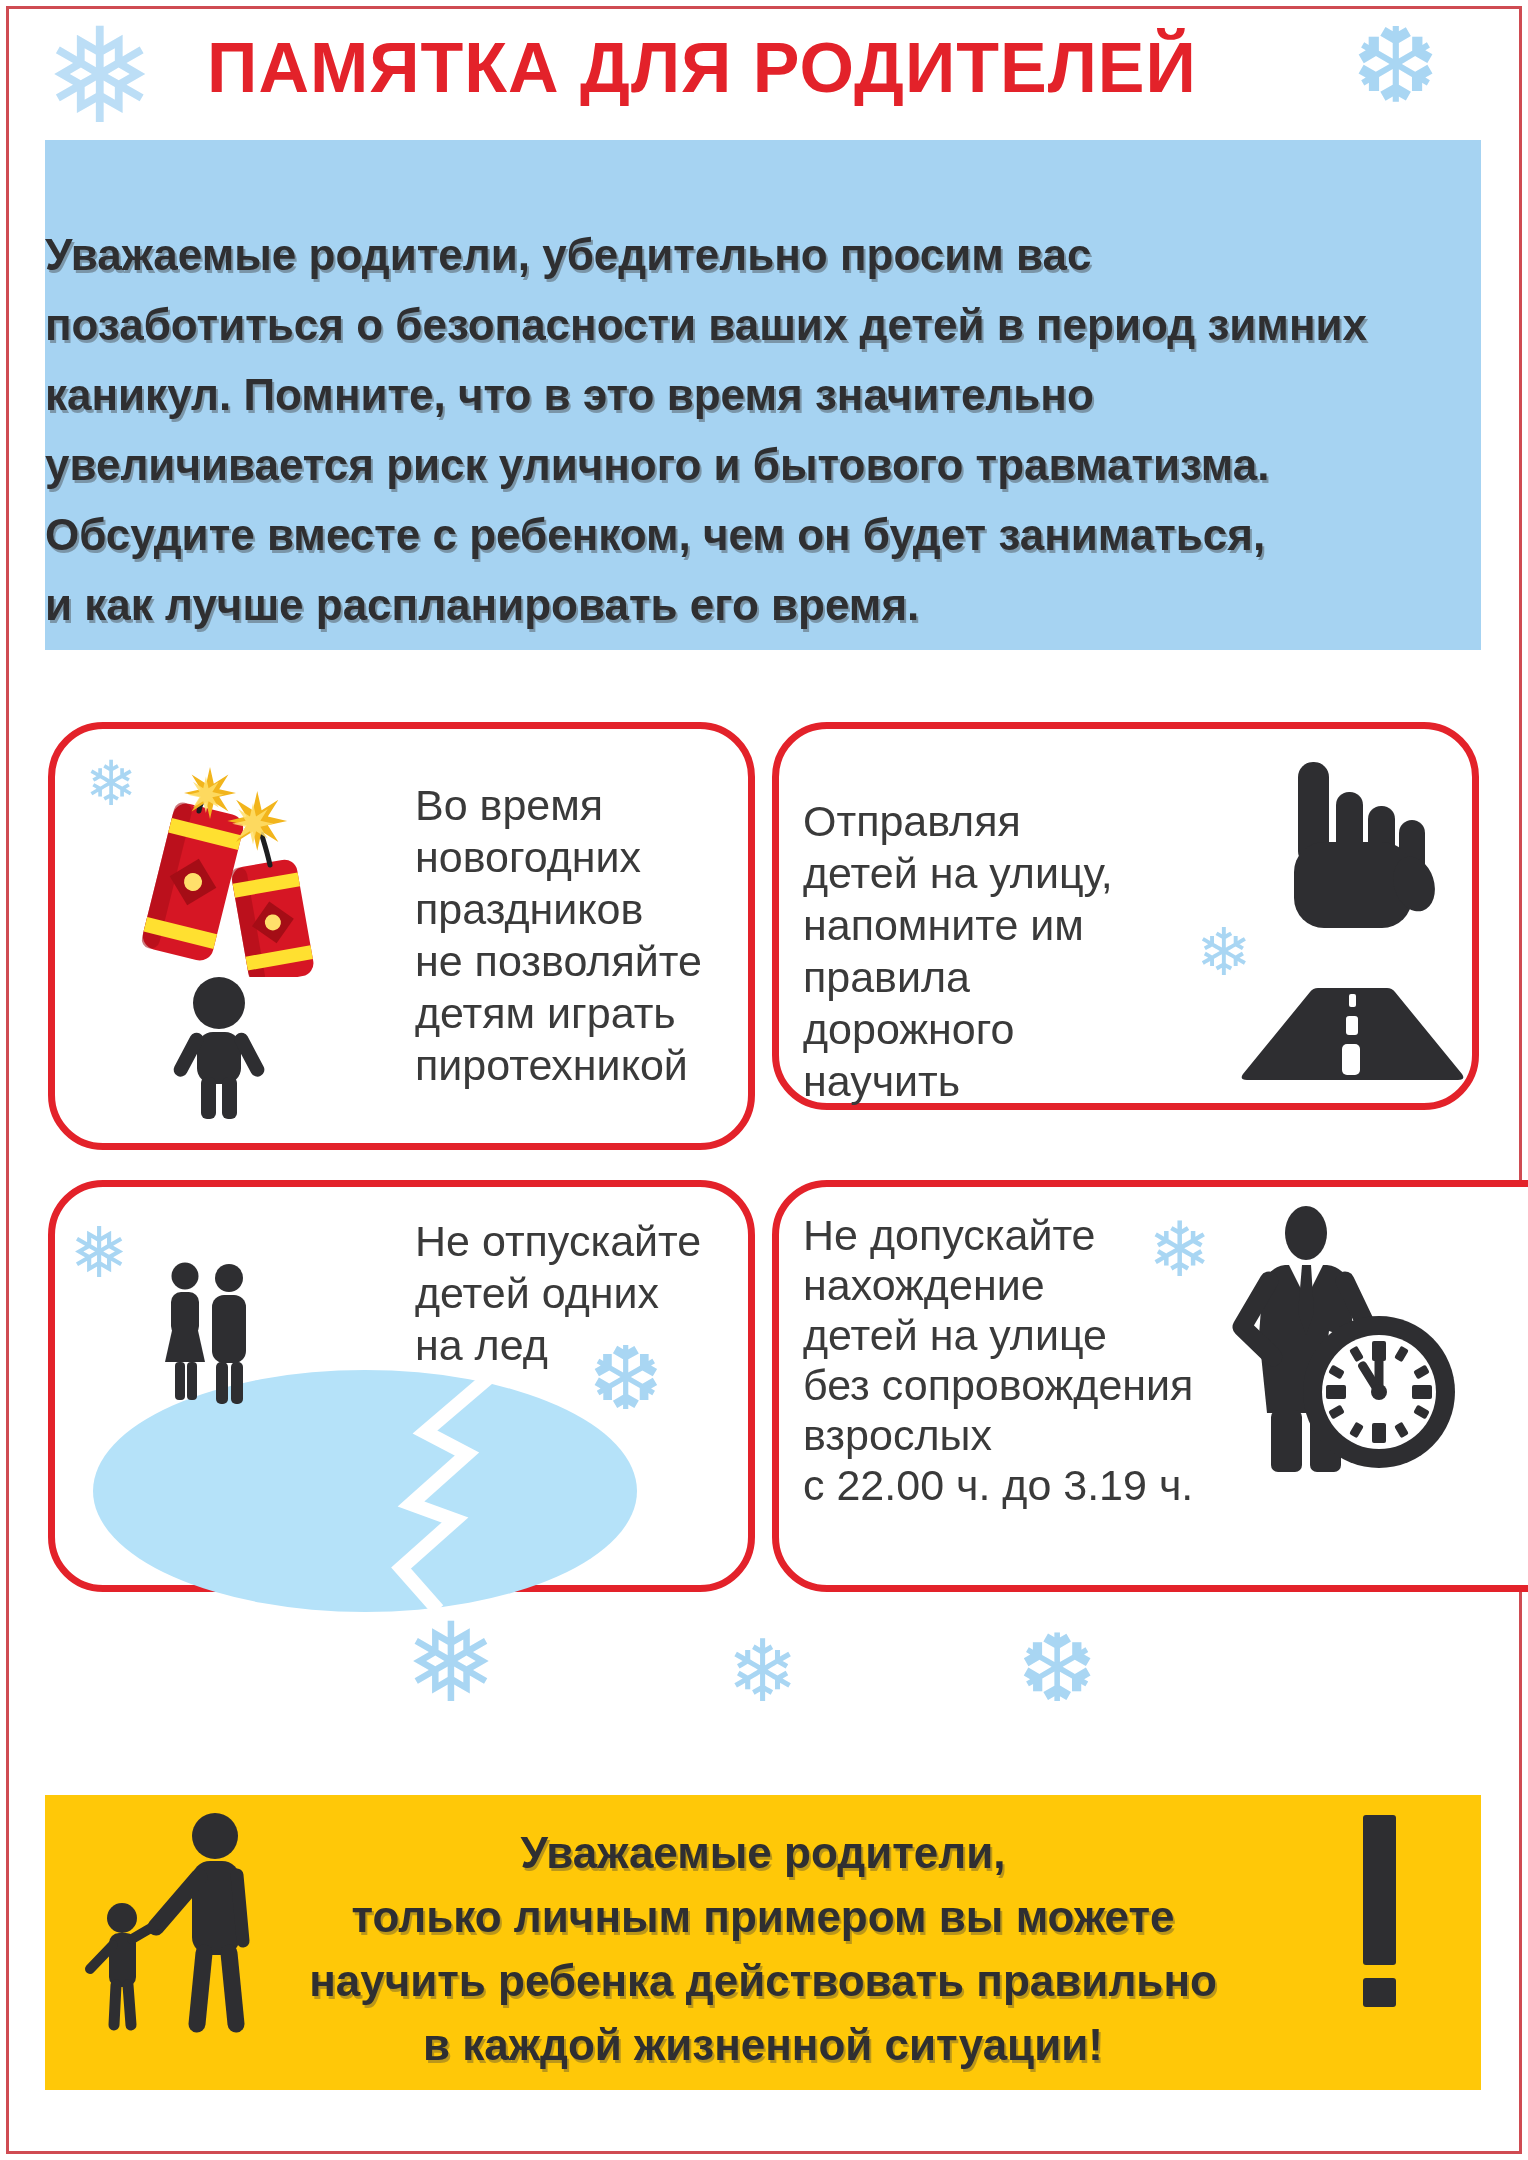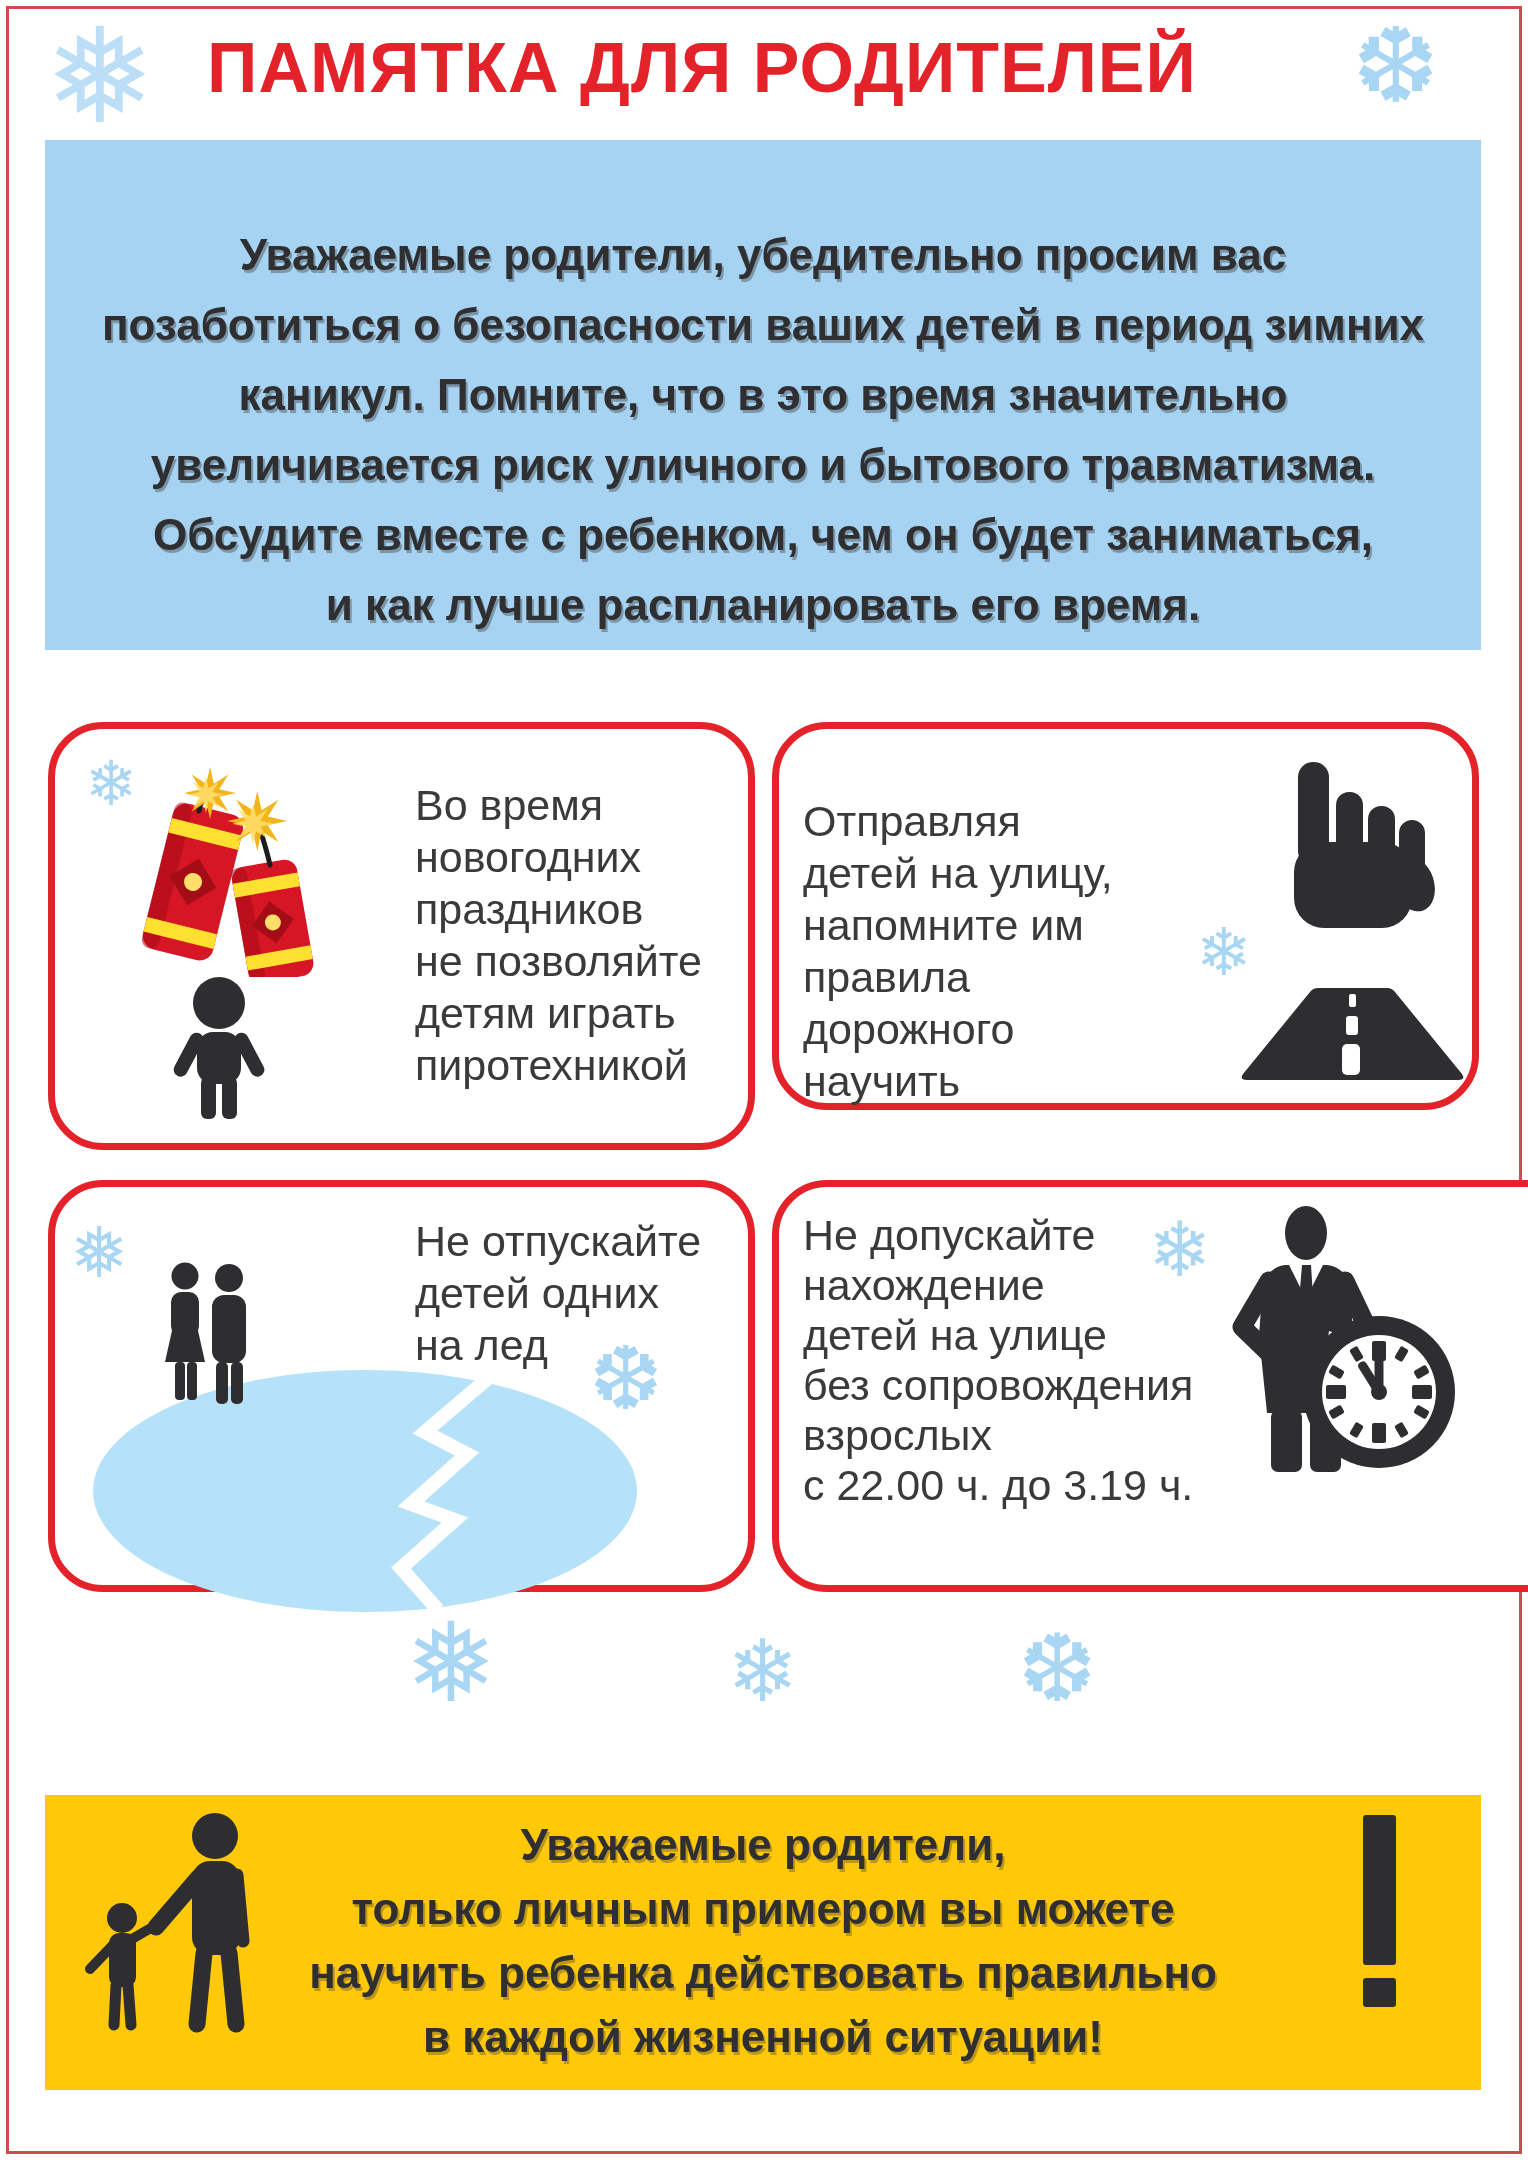--- a/index.html
+++ b/index.html
@@ -13,38 +13,38 @@
   html,body{width:1528px;height:2160px}
   body{font-family:"Liberation Sans",sans-serif;background:#fff;position:relative;overflow:hidden}
   #poster{position:absolute;left:0;top:0;width:1528px;height:2160px;background:#fff}
   #frame{position:absolute;left:6px;top:6px;width:1516px;height:2148px;border:3px solid var(--frame-red)}
   .title{position:absolute;left:0;top:28px;width:1404px;text-align:center;
          font-size:70px;font-weight:bold;color:var(--accent-red);letter-spacing:1px}
   .sf{position:absolute;font-family:"DejaVu Sans",sans-serif;color:var(--snow);line-height:1}
   #sf-tl{left:44px;top:10px;font-size:132px;color:var(--snow-light)}
   #sf-tr{left:1352px;top:14px;font-size:104px}
   #intro{position:absolute;left:45px;top:140px;width:1436px;height:510px;background:var(--intro-bg)}
-  #intro .txt{padding-top:80px;text-align:center;font-size:44px;font-weight:bold;color:var(--ink);
+  #intro .txt{padding-top:80px;font-size:44px;font-weight:bold;color:var(--ink);
               line-height:70px;text-shadow:2px 3px 0 rgba(60,60,60,0.40)}
   .card{position:absolute;background:#fff;border:7px solid var(--accent-red);border-radius:55px}
   #card-fireworks{left:48px;top:722px;width:707px;height:428px}
   #card-traffic{left:772px;top:722px;width:707px;height:388px}
   #card-ice{left:48px;top:1180px;width:707px;height:412px}
   #card-curfew{left:772px;top:1180px;width:837px;height:412px}
   .card .txt{position:absolute;font-size:43px;color:var(--card-ink);line-height:52px;white-space:nowrap}
   #card-fireworks .txt{left:360px;top:50px}
   #card-traffic .txt{left:24px;top:66px}
   #card-ice .txt{left:360px;top:28px}
   #card-curfew .txt{left:24px;top:23px;line-height:50px}
   .abs{position:absolute}
   .fig{fill:var(--figure)}
   #ice-oval{position:absolute;left:38px;top:183px;width:544px;height:242px;
             background:var(--ice-bg);border-radius:50%}
   #footer{position:absolute;left:45px;top:1795px;width:1436px;height:295px;background:var(--yellow)}
-  #footer .txt{padding-top:18px;text-align:center;font-size:44px;font-weight:bold;color:var(--ink);
+  #footer .txt{padding-top:26px;text-align:center;font-size:44px;font-weight:bold;color:var(--ink);
                line-height:64px;text-shadow:2px 3px 0 rgba(60,60,60,0.35)}
   .excl-bar{position:absolute;left:1318px;top:20px;width:33px;height:150px;background:var(--figure);border-radius:3px}
   .excl-dot{position:absolute;left:1318px;top:183px;width:33px;height:29px;background:var(--figure);border-radius:3px}
 </style>
 </head>
 <body>
 
 <div id="poster">
   <div id="frame"></div>
 

